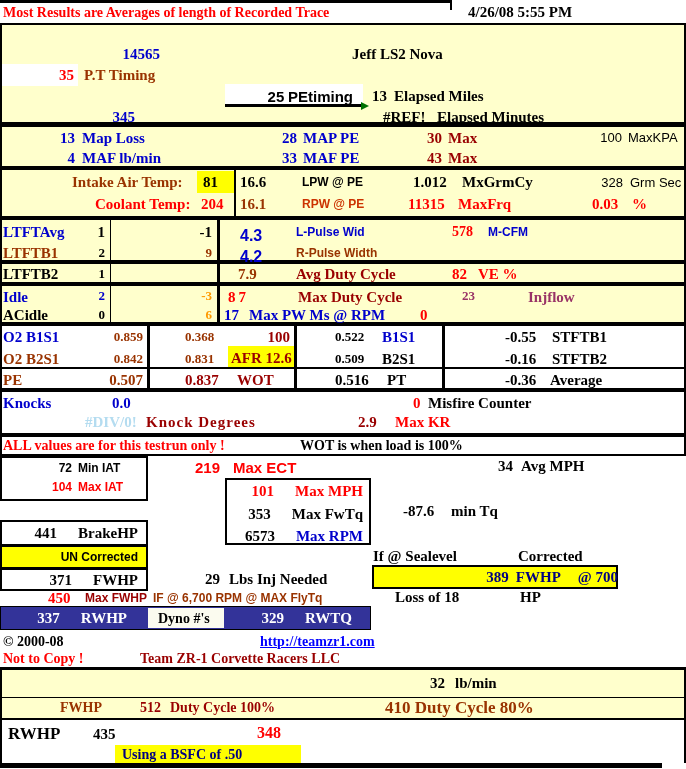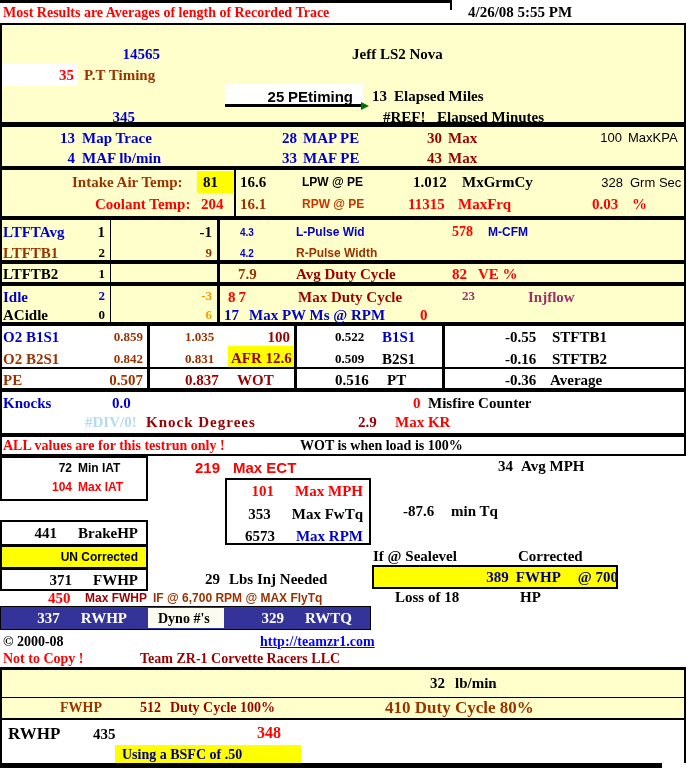--- a/index.html
+++ b/index.html
@@ -2,21 +2,21 @@
 <html><head>
 <meta charset="utf-8">
 <style>
   html,body{margin:0;padding:0;background:#fff;}
   #sheet{position:relative;width:686px;height:769px;background:#FFFFFF;overflow:hidden;
          font-family:"Liberation Serif",serif;}
   .t{position:absolute;white-space:nowrap;font-family:"Liberation Serif",serif;
      font-weight:bold;font-size:15px;color:#000;line-height:1.15;}
   .sans{font-family:"Liberation Sans",sans-serif;font-size:12px;}
   .nw{font-weight:normal;}
-  .s11{font-size:10px}.s13{font-size:13px}.s14{font-size:14px}.s16{font-size:16px}.s17{font-size:17px}
+  .s11{font-size:16px}.s13{font-size:13px}.s14{font-size:14px}.s16{font-size:16px}.s17{font-size:17px}
   .ra{text-align:right;}
   .red{color:#FF0000}.dred{color:#990000}.brn{color:#993300}.blu{color:#0000CC}
   .nvy{color:#000080}.grn{color:#000000}.org{color:#FF9900}.pur{color:#993366}
   .wht{color:#FFFFFF}.cyn{color:#B4DCF0}
   .box{position:absolute;box-sizing:border-box;}
   .bd{border:2px solid #000;}
   .cream{background:#FFFFCC;}
   .yel{background:#FFFF00;}
   .line{position:absolute;background:#000;}
   .flexe{display:flex;justify-content:flex-end;gap:21px;}
@@ -43,21 +43,21 @@
   <div class="t ra" style="left:227px;top:88px;width:126px"><span class="sans grn" style="font-size:15px">25</span>&nbsp;<span class="sans grn" style="font-size:15px">PEtiming</span></div>
   <div class="box" style="left:361px;top:102px;width:0;height:0;border-top:4px solid transparent;border-bottom:4px solid transparent;border-left:8px solid #007000"></div>
   <div class="t" style="left:372px;top:88px">13</div>
   <div class="t" style="left:394px;top:88px">Elapsed Miles</div>
   <div class="t ra blu" style="left:60px;top:109px;width:75px">345</div>
   <div class="t" style="left:383px;top:109px">#REF!</div>
   <div class="t" style="left:437px;top:109px">Elapsed Minutes</div>
 
   <div class="box cream" style="left:0;top:124px;width:686px;height:44px;border:2px solid #000;border-top:3px solid #000"></div>
   <div class="t ra blu" style="left:35px;top:130px;width:40px">13</div>
-  <div class="t blu" style="left:82px;top:130px">Map Trace</div>
+  <div class="t blu" style="left:82px;top:130px">Map Loss</div>
   <div class="t ra blu" style="left:255px;top:130px;width:42px">28</div>
   <div class="t blu" style="left:303px;top:130px">MAP PE</div>
   <div class="t ra dred" style="left:408px;top:130px;width:34px">30</div>
   <div class="t dred" style="left:448px;top:130px">Max</div>
   <div class="t ra sans nw s13" style="left:580px;top:131px;width:42px">100</div>
   <div class="t sans nw s13" style="left:628px;top:131px">MaxKPA</div>
   <div class="t ra blu" style="left:35px;top:150px;width:40px">4</div>
   <div class="t blu" style="left:82px;top:150px">MAF lb/min</div>
   <div class="t ra blu" style="left:255px;top:150px;width:42px">33</div>
   <div class="t blu" style="left:303px;top:150px">MAF PE</div>
@@ -127,21 +127,21 @@
   <div class="t blu" style="left:249px;top:307px">Max PW Ms @ RPM</div>
   <div class="t red" style="left:420px;top:307px">0</div>
 
   <div class="box bd" style="left:0;top:324px;width:686px;height:66px;background:#FFFFFF"></div>
   <div class="line" style="left:147px;top:324px;width:3px;height:66px"></div>
   <div class="line" style="left:294px;top:324px;width:3px;height:66px"></div>
   <div class="line" style="left:442px;top:324px;width:3px;height:66px"></div>
   <div class="line" style="left:0;top:367px;width:686px;height:2px"></div>
   <div class="t blu" style="left:3px;top:329px">O2 B1S1</div>
   <div class="t ra s13 brn" style="left:95px;top:330px;width:48px">0.859</div>
-  <div class="t s13 brn" style="left:185px;top:330px">1.035</div>
+  <div class="t s13 brn" style="left:185px;top:330px">0.368</div>
   <div class="t ra dred" style="left:240px;top:329px;width:50px">100</div>
   <div class="t s13 grn" style="left:335px;top:330px">0.522</div>
   <div class="t blu" style="left:382px;top:329px">B1S1</div>
   <div class="t" style="left:505px;top:329px">-0.55</div>
   <div class="t" style="left:552px;top:329px">STFTB1</div>
   <div class="box yel" style="left:228px;top:346px;width:66px;height:21px"></div>
   <div class="t brn" style="left:3px;top:351px">O2 B2S1</div>
   <div class="t ra s13 brn" style="left:95px;top:352px;width:48px">0.842</div>
   <div class="t s13 brn" style="left:185px;top:352px">0.831</div>
   <div class="t dred" style="left:231px;top:350px">AFR 12.6</div>

